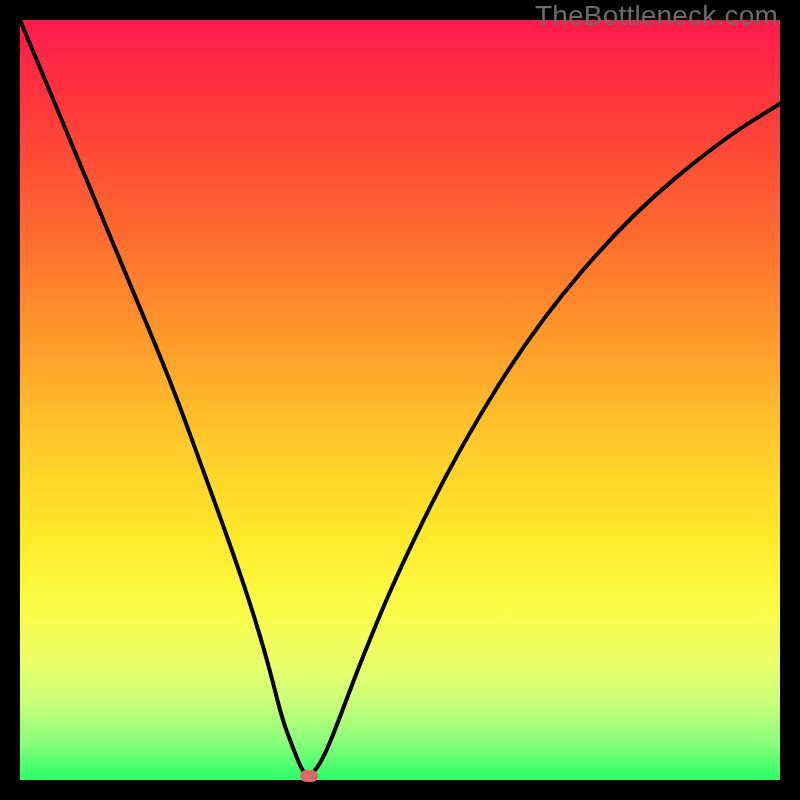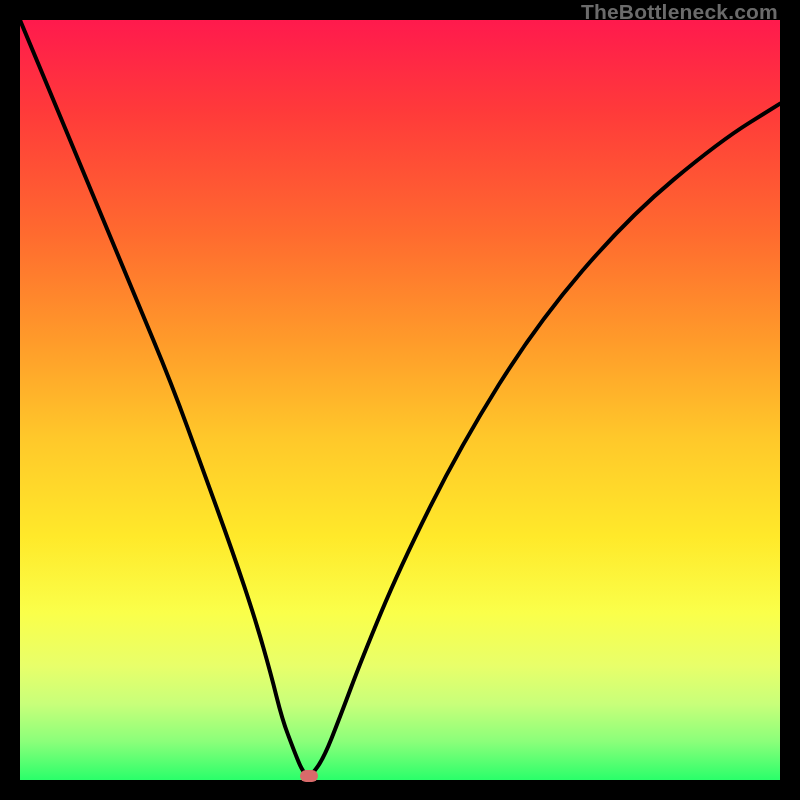--- a/index.html
+++ b/index.html
@@ -39,22 +39,22 @@
       #c8ff7a 90%,
       #8aff7a 95%,
       #2aff6a 100%
     );
   }
   .watermark {
     position: absolute;
     top: 0px;
     right: 22px;
     color: #6b6b6b;
-    font-size: 21px;
-    font-weight: 700;
+    font-size: 28px;
+    font-weight: 400;
     letter-spacing: 0.2px;
     user-select: none;
   }
   svg.curve {
     position: absolute;
     top: 0;
     left: 0;
     width: 760px;
     height: 760px;
   }

